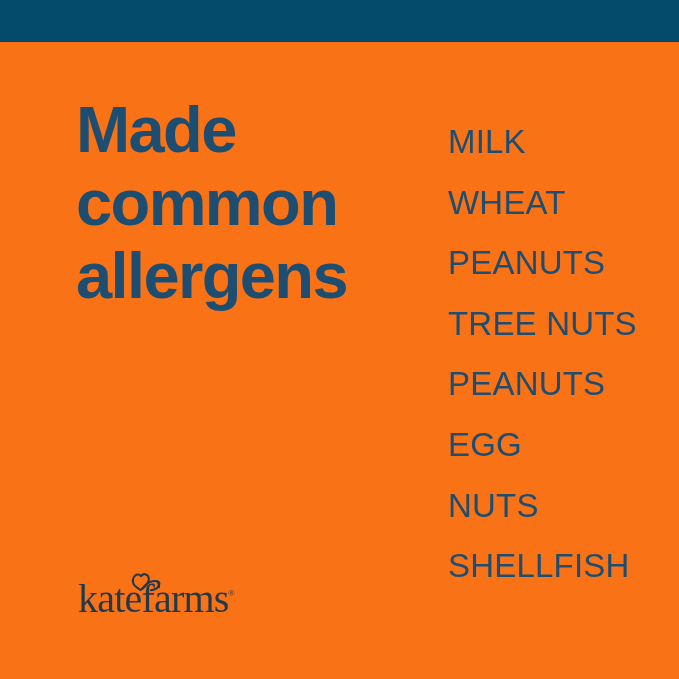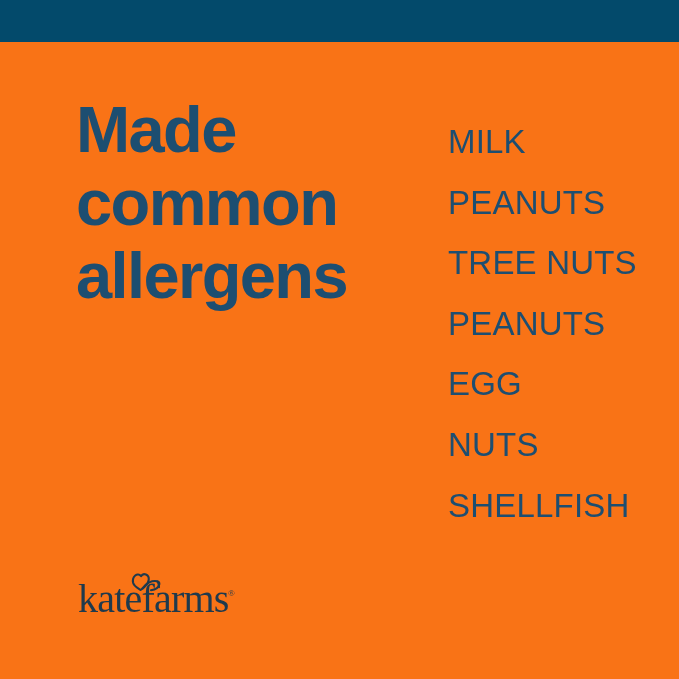--- a/index.html
+++ b/index.html
@@ -87,20 +87,21 @@
   <div class="top-band"></div>
 
   <div class="headline">
     <span class="headline-line">Made</span>
     <span class="headline-line">common</span>
     <span class="headline-line">allergens</span>
   </div>
 
   <ul class="allergen-list">
     <li class="allergen-item">MILK</li>
+    <li class="allergen-item">WHEAT</li>
     <li class="allergen-item">PEANUTS</li>
     <li class="allergen-item">TREE NUTS</li>
     <li class="allergen-item">PEANUTS</li>
     <li class="allergen-item">EGG</li>
     <li class="allergen-item">NUTS</li>
     <li class="allergen-item">SHELLFISH</li>
   </ul>
 
   <div class="logo">
     <svg width="160" height="52" viewBox="0 0 160 52" xmlns="http://www.w3.org/2000/svg">

